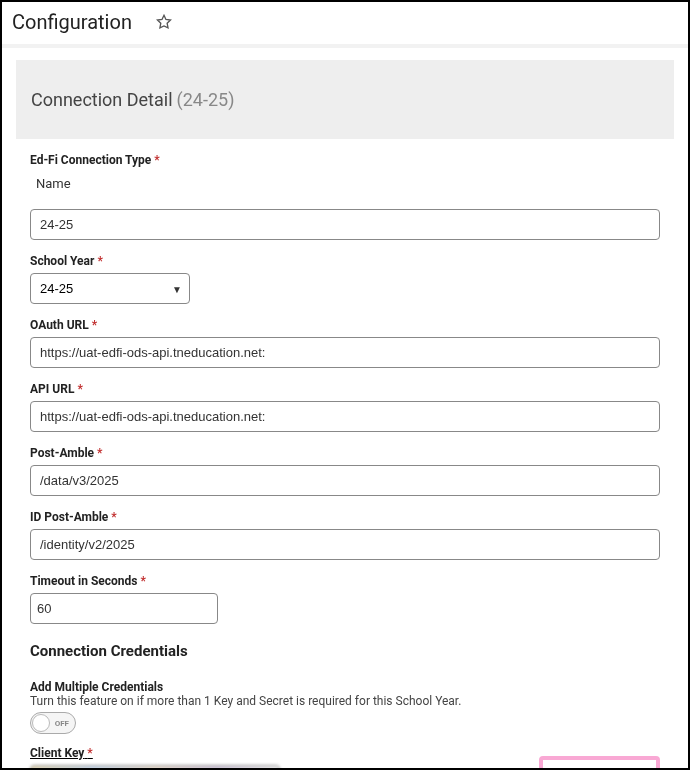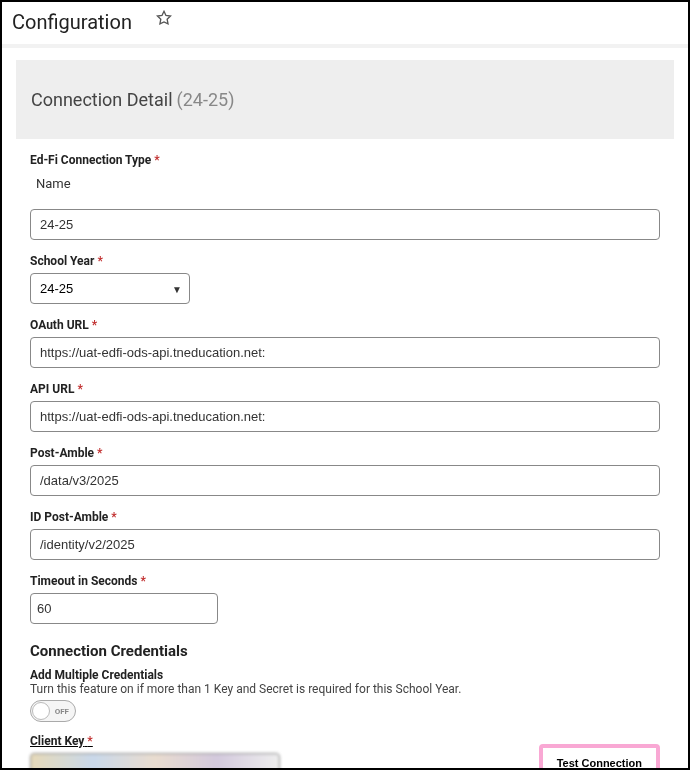--- a/index.html
+++ b/index.html
@@ -7,21 +7,21 @@
       font-family: -apple-system, BlinkMacSystemFont, "Segoe UI", Roboto, Arial, sans-serif;
       background: #fff;
       width: 690px;
       height: 770px;
       border: 2px solid #000;
       overflow: hidden;
     }
     .header {
       padding: 8px 10px 10px;
       display: flex;
-      align-items: flex-start;
+      align-items: center;
       gap: 24px;
       border-bottom: 4px solid #f2f2f2;
     }
     .header-title {
       font-size: 20px;
       font-weight: 400;
       color: #222;
     }
     .star-icon {
       width: 16px; height: 16px;
@@ -91,21 +91,21 @@
       font-size: 10px;
       color: #333;
     }
     .small-input { width: 188px; padding-left: 6px; }
     .med-input { width: 250px; }
     .subsection {
       font-size: 15px;
       font-weight: 700;
       color: #222;
       margin-top: 18px;
-      margin-bottom: 8px;
+      margin-bottom: 20px;
     }
     .sub-label {
       font-size: 12px;
       font-weight: 700;
       color: #222;
     }
     .help-text {
       font-size: 12px;
       color: #444;
       margin-bottom: 4px;

